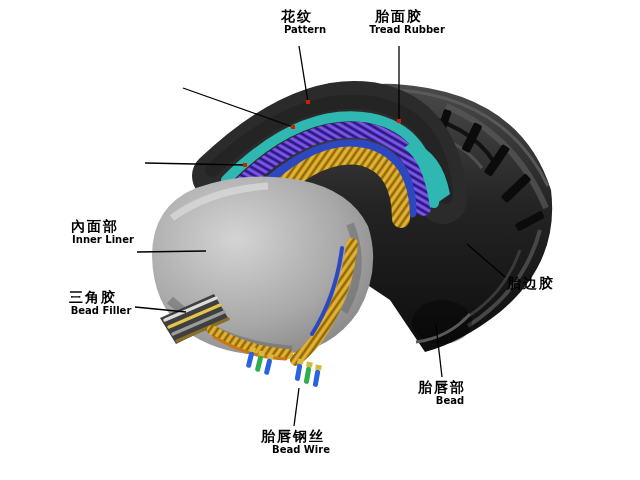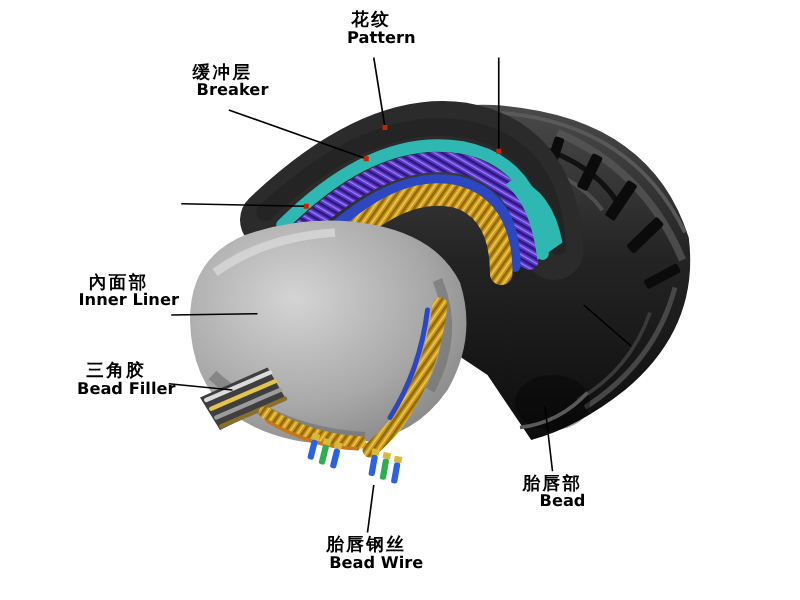--- a/index.html
+++ b/index.html
@@ -13,21 +13,21 @@
   .label{
     position:absolute;
     transform:translateX(-50%);
     text-align:center;
     color:#000;
     white-space:nowrap;
     line-height:1.15;
     z-index:5;
   }
   .label .zh{font-size:14px;font-weight:bold;letter-spacing:2px;}
-  .label .en{font-size:13px;font-weight:bold;letter-spacing:0px;margin-left:16px;}
+  .label .en{font-size:10px;font-weight:bold;letter-spacing:0px;margin-left:16px;}
 </style>
 </head>
 <body style="background: rgb(255, 255, 255);">
 
 <div id="stage">
 
   <svg width="640" height="480" viewBox="0 0 640 480">
     <defs>
       <linearGradient id="gBody" x1="0" y1="0" x2="0" y2="1">
         <stop offset="0" stop-color="#4a4a4a"></stop>
@@ -168,25 +168,25 @@
       <rect x="291" y="125" width="4" height="4"></rect>
       <rect x="243" y="163" width="4" height="4"></rect>
     </g>
   </svg>
 
   <div class="label" style="left:297px;top:8px">
     <div class="zh">花纹</div>
     <div class="en">Pattern</div>
   </div>
 
-
-  <div class="label" style="left:178px;top:50px">
-    <div class="zh">缓冲层</div>
-    <div class="en">Breaker</div>
-  </div>
+  <div class="label" style="left:399px;top:8px">
+    <div class="zh">胎面胶</div>
+    <div class="en">Tread Rubber</div>
+  </div>
+
 
 
   <div class="label" style="left:95px;top:218px">
     <div class="zh">內面部</div>
     <div class="en">Inner Liner</div>
   </div>
 
   <div class="label" style="left:293px;top:428px">
     <div class="zh">胎唇钢丝</div>
     <div class="en">Bead Wire</div>
@@ -196,15 +196,16 @@
     <div class="zh">三角胶</div>
     <div class="en">Bead Filler</div>
   </div>
 
   <div class="label" style="left:442px;top:379px">
     <div class="zh">胎唇部</div>
     <div class="en">Bead</div>
   </div>
 
   <div class="label" style="left:531px;top:275px">
+    <div class="zh">胎边胶</div>
   </div>
 
 </div>
 
 </body></html>

